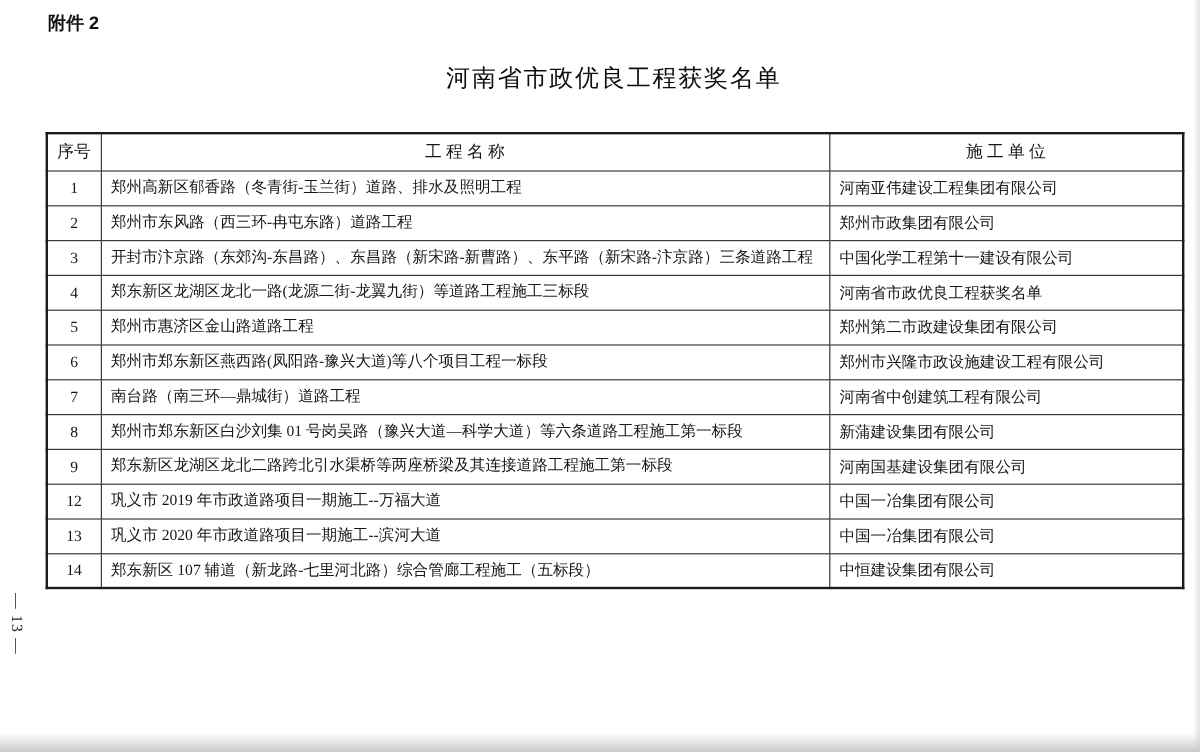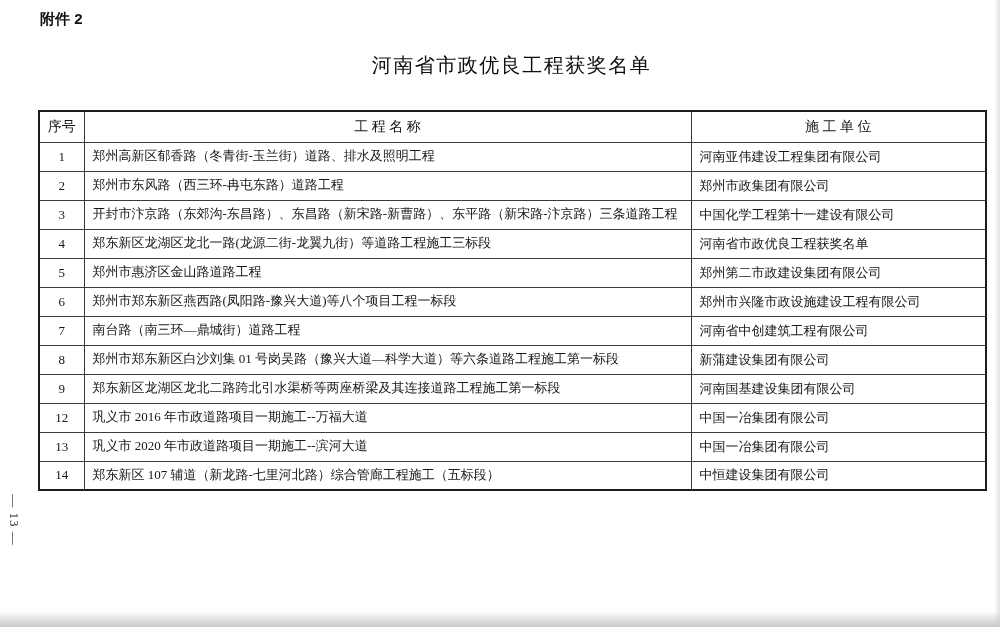--- a/index.html
+++ b/index.html
@@ -159,21 +159,21 @@
         <tr>
           <td class="cell-no">9</td>
           <td class="cell-project">郑东新区龙湖区龙北二路跨北引水渠桥等两座桥梁及其连接道路工程施工第一标段</td>
           <td class="cell-company">河南国基建设集团有限公司</td>
         </tr>
 
 
 
         <tr>
           <td class="cell-no">12</td>
-          <td class="cell-project">巩义市 2016 年市政道路项目一期施工--万福大道</td>
+          <td class="cell-project">巩义市 2019 年市政道路项目一期施工--万福大道</td>
           <td class="cell-company">中国一冶集团有限公司</td>
         </tr>
 
         <tr>
           <td class="cell-no">13</td>
           <td class="cell-project">巩义市 2020 年市政道路项目一期施工--滨河大道</td>
           <td class="cell-company">中国一冶集团有限公司</td>
         </tr>
 
         <tr>

